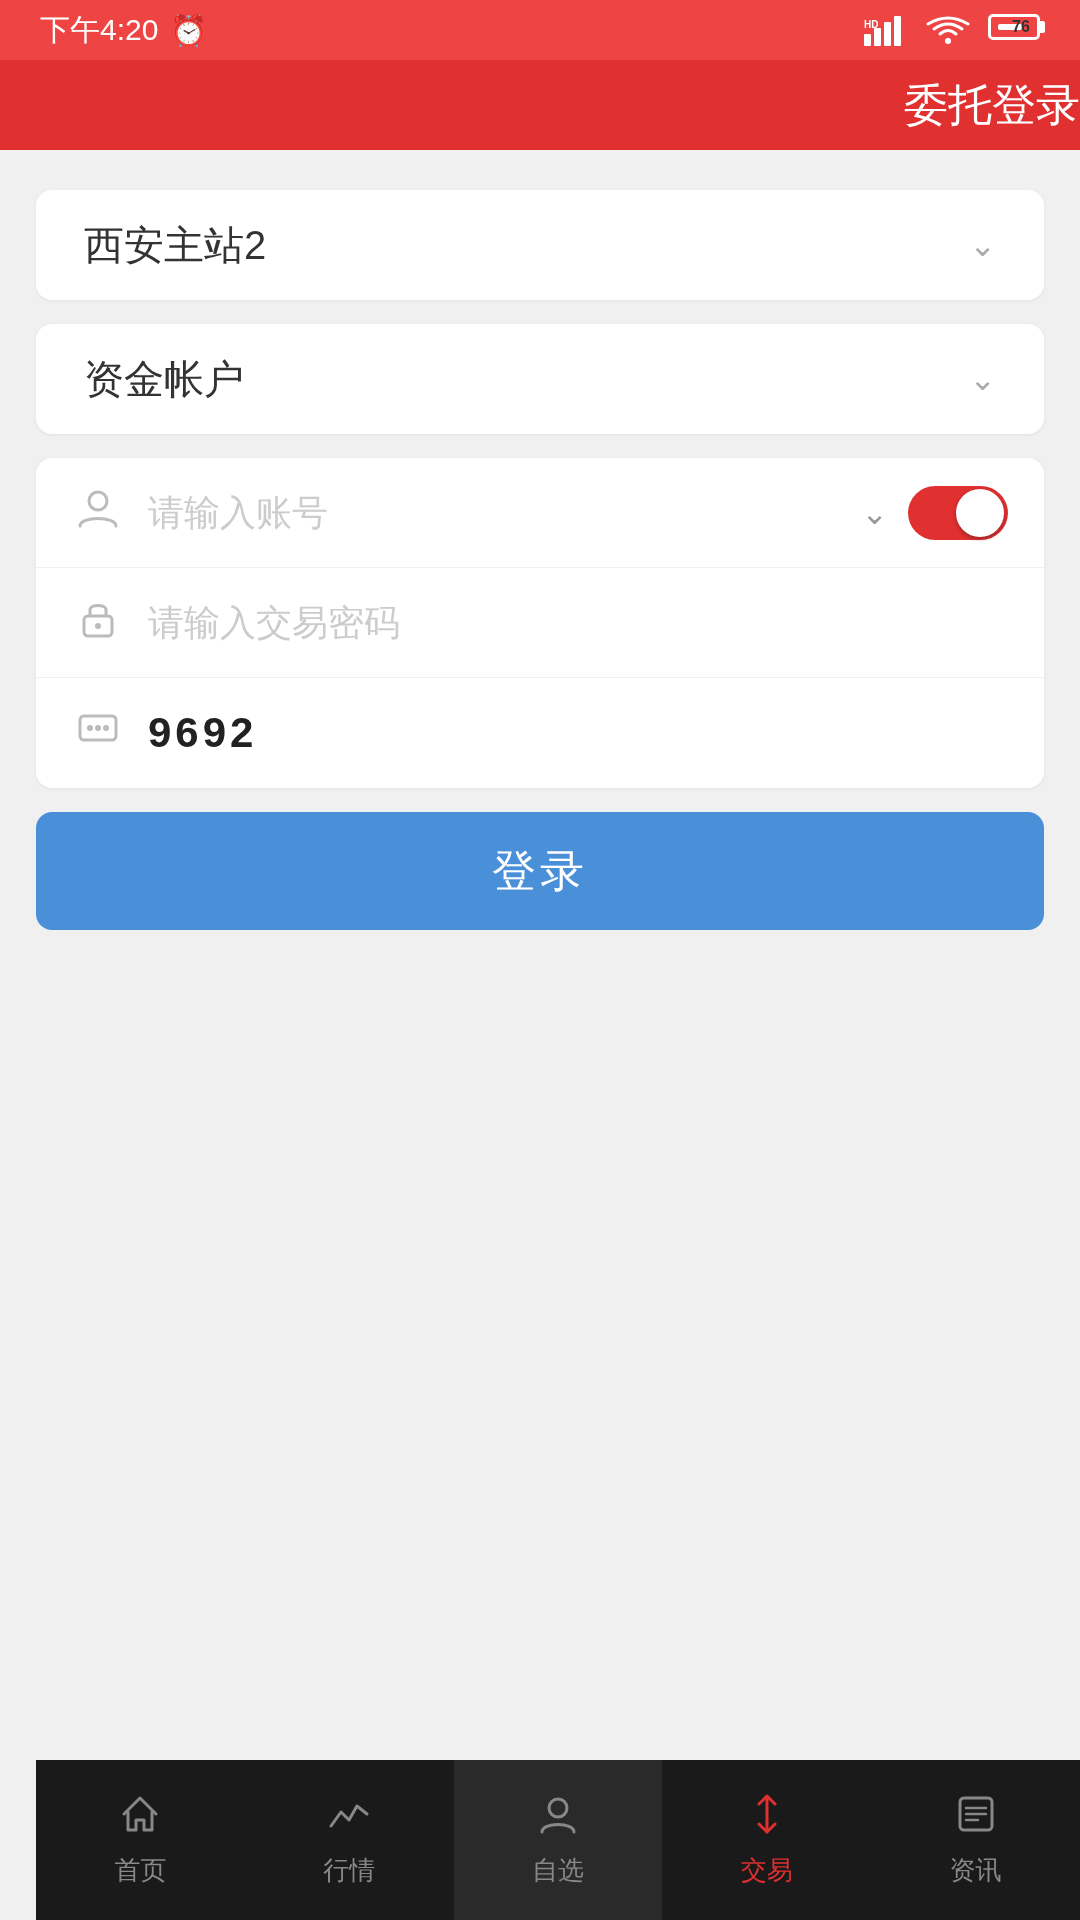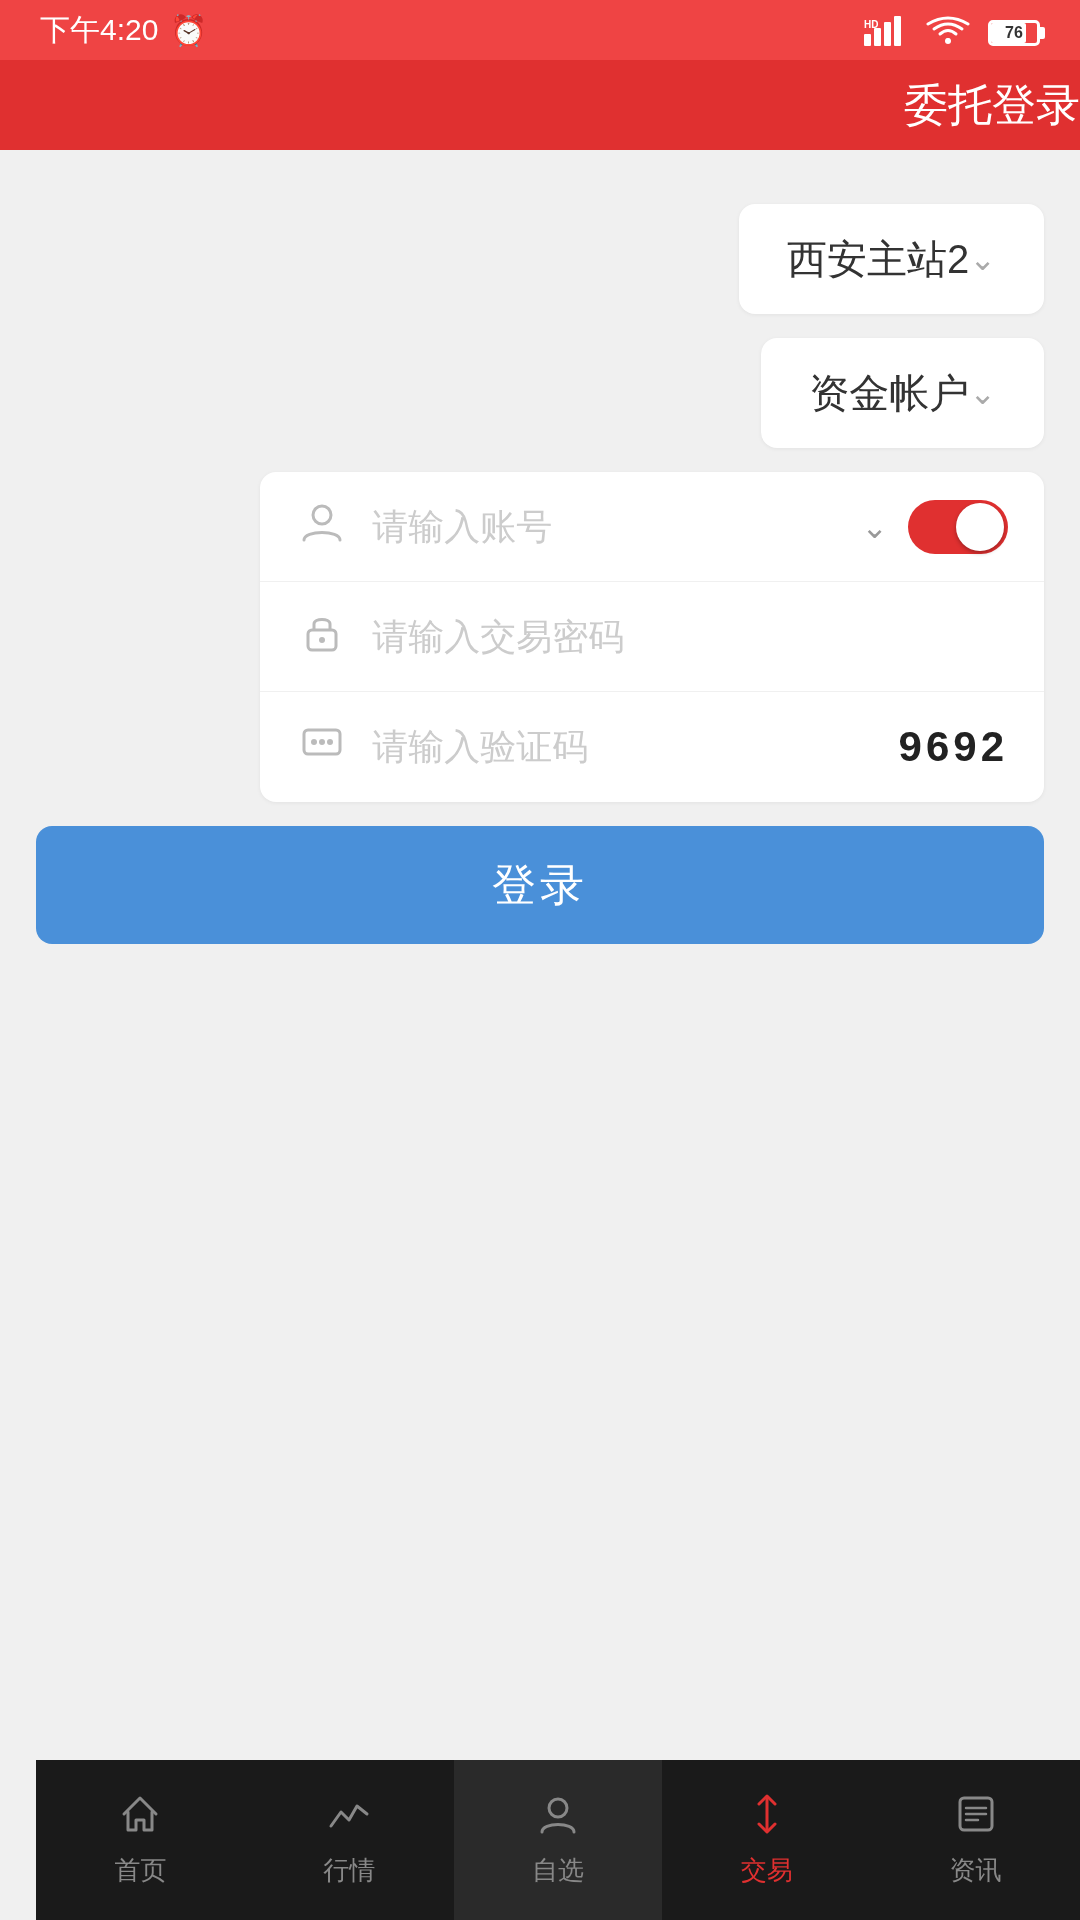--- a/index.html
+++ b/index.html
@@ -21,30 +21,30 @@
       display: flex;
       align-items: center;
       justify-content: space-between;
       padding: 0 40px;
       color: white;
       font-size: 30px;
       font-weight: 500;
       flex-shrink: 0;
     }
     .status-left { display: flex; align-items: center; gap: 12px; }
-    .status-right { display: flex; align-items: flex-end; gap: 18px; }
+    .status-right { display: flex; align-items: flex-start; gap: 18px; }
     .battery-icon {
       border: 3px solid white;
       border-radius: 5px;
       width: 52px;
       height: 26px;
       position: relative;
       display: flex;
       align-items: center;
-      padding: 0;
+      padding: 7px;
     }
     .battery-icon::after {
       content: '';
       position: absolute;
       right: -8px;
       top: 50%;
       transform: translateY(-50%);
       width: 5px;
       height: 12px;
       background: white;
@@ -77,25 +77,24 @@
     .header-title {
       color: white;
       font-size: 44px;
       font-weight: 500;
     }
 
     
     .main-content {
       flex: 1;
       background: #f0f0f0;
-      padding: 54px 36px;
+      padding: 40px 36px;
       display: flex;
       flex-direction: column;
       gap: 24px;
-      align-items: flex-end;
     }
 
     
     .select-card {
       background: white;
       border-radius: 16px;
       height: 110px;
       display: flex;
       align-items: center;
       justify-content: space-between;
@@ -303,21 +302,20 @@
 
     <div class="form-row">
       <span class="form-icon">
         <svg width="44" height="44" viewBox="0 0 44 44" fill="none">
           <rect x="4" y="10" width="36" height="24" rx="4" stroke="#bbb" stroke-width="3"></rect>
           <circle cx="14" cy="22" r="3" fill="#bbb"></circle>
           <circle cx="22" cy="22" r="3" fill="#bbb"></circle>
           <circle cx="30" cy="22" r="3" fill="#bbb"></circle>
         </svg>
       </span>
-      <input class="form-input" type="text" placeholder="请输入验证码" style="">
       <span class="captcha-code">9692</span>
     </div>
 
   </div>
 
   <button class="login-btn">登录</button>
 
 </div>
 
 <div class="bottom-nav">

